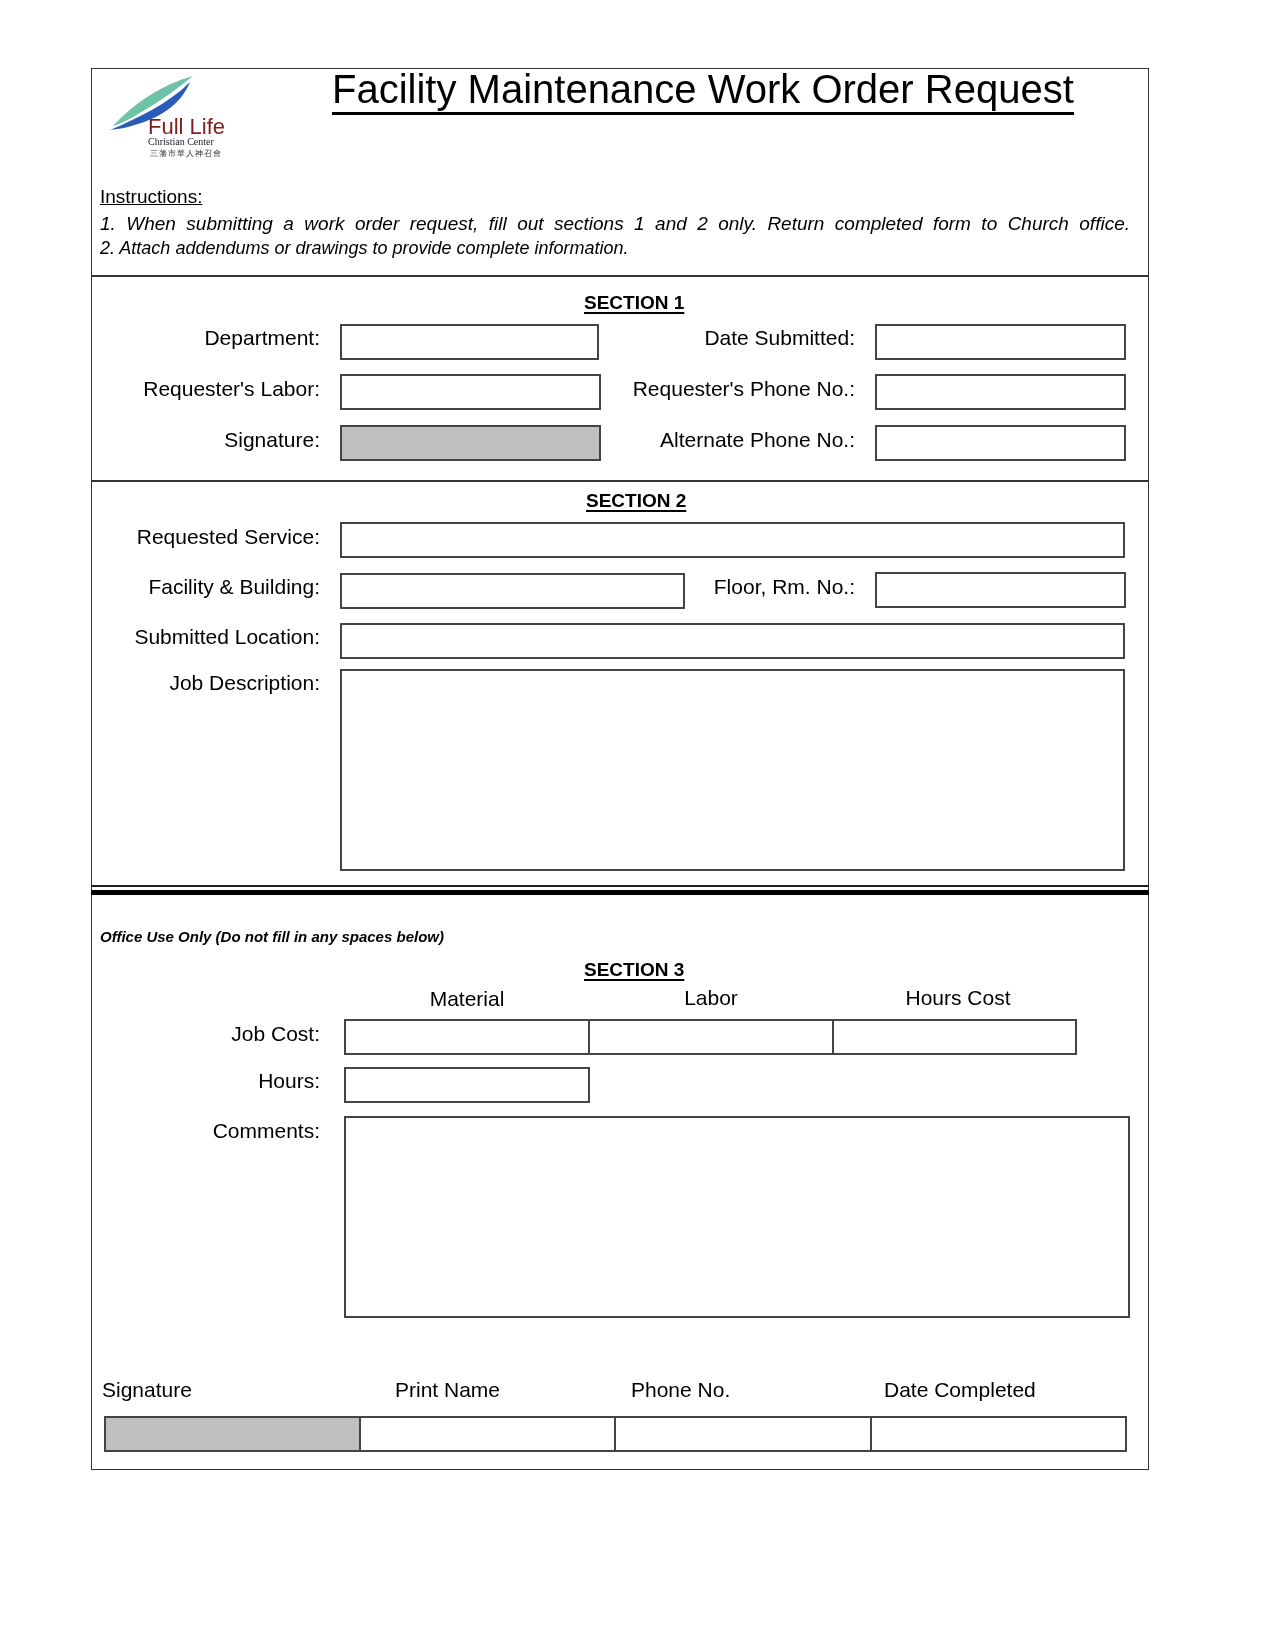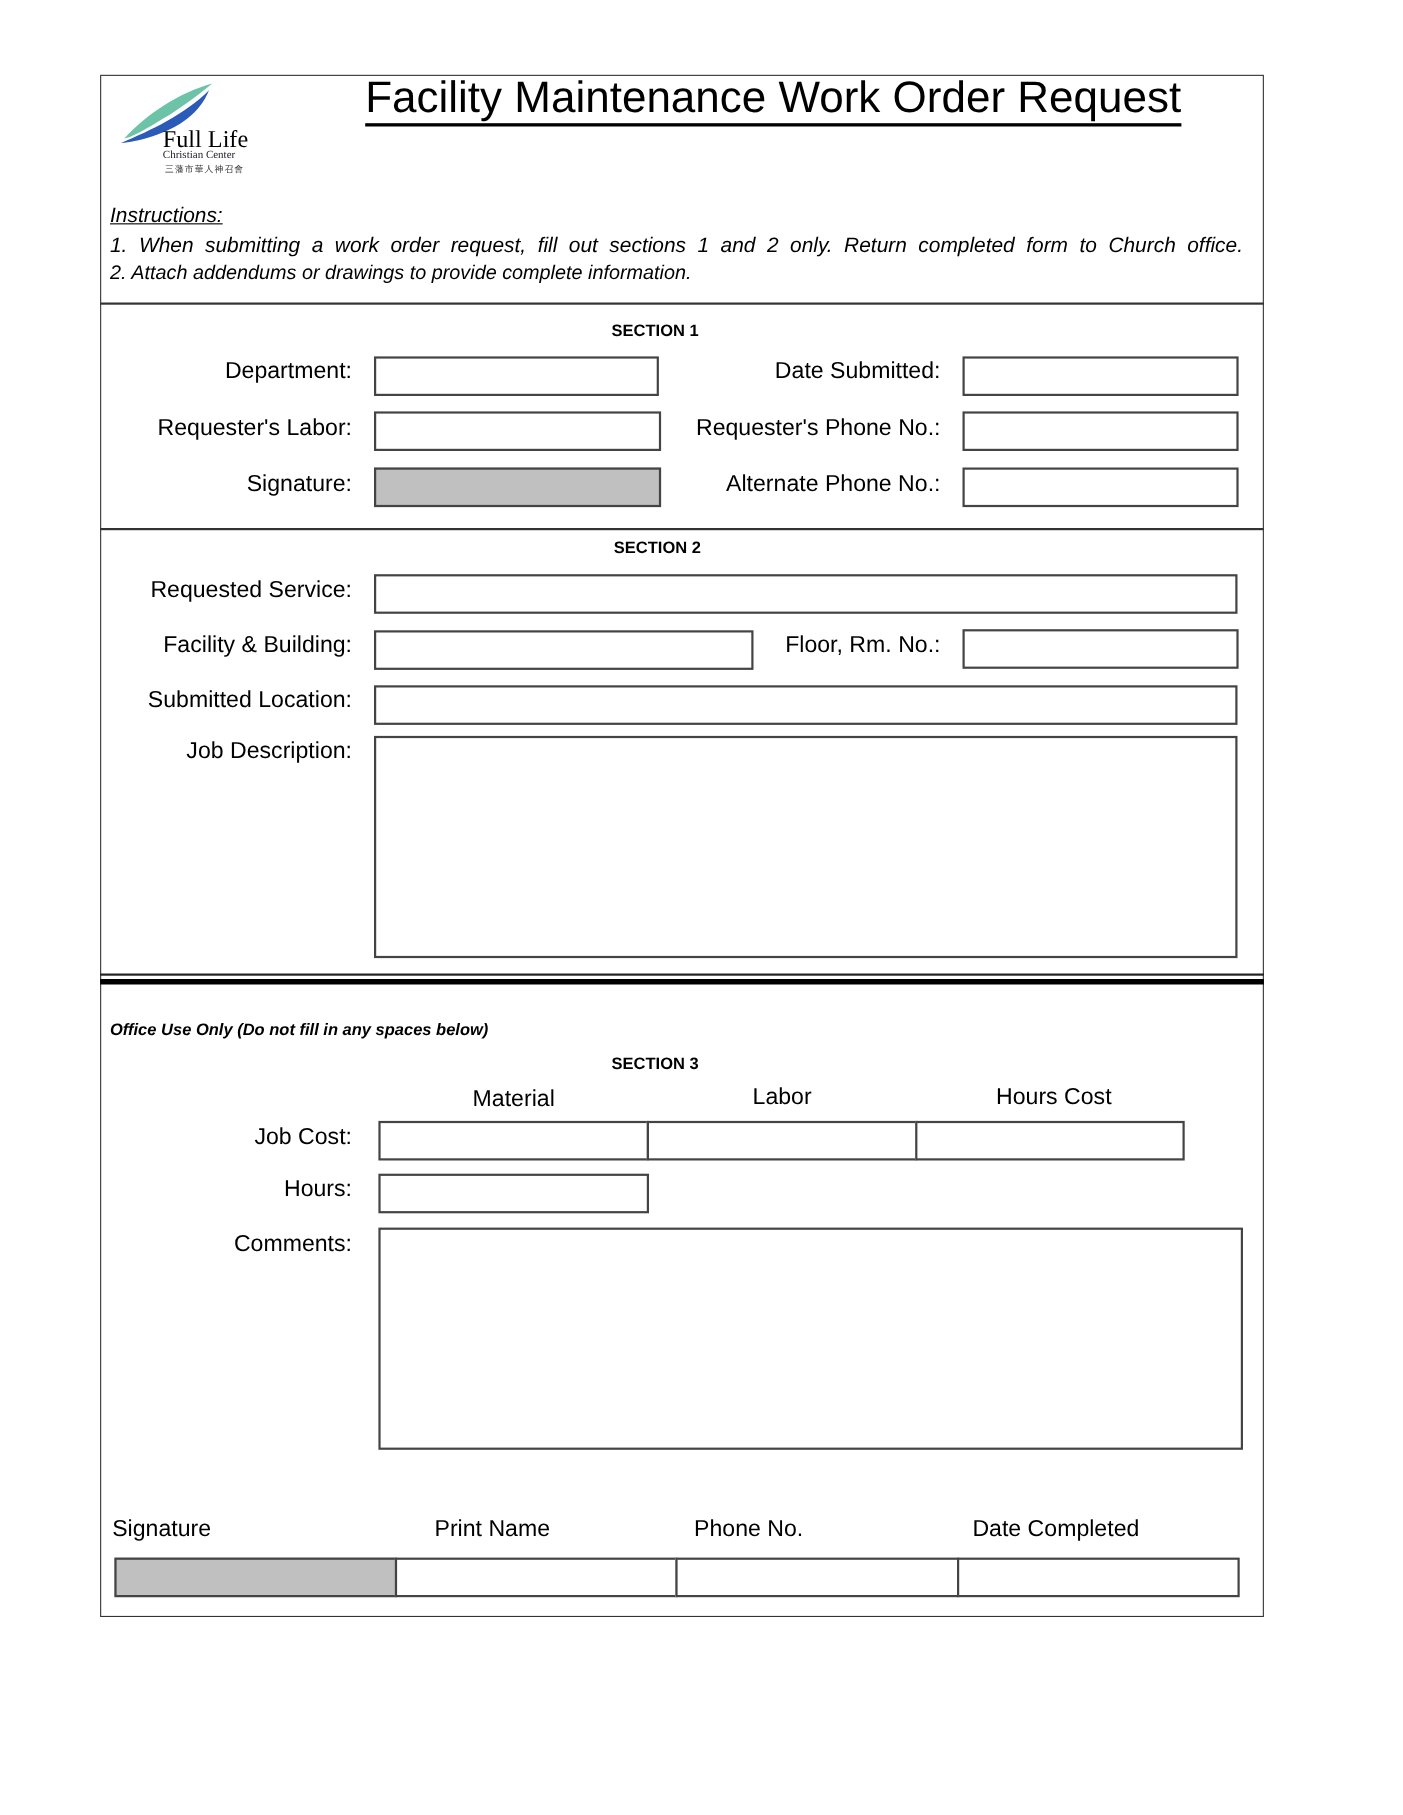--- a/index.html
+++ b/index.html
@@ -1,27 +1,27 @@
 <!DOCTYPE html>
 <html><head>
 <meta charset="utf-8">
 <style>
   html, body { margin:0; padding:0; background:#fff; }
   body { width:1275px; height:1650px; position:relative; font-family:"Liberation Sans", sans-serif; color:#000; }
   .frame { position:absolute; left:91px; top:68px; width:1058px; height:1402px; border:1px solid #333; box-sizing:border-box; }
   .abs { position:absolute; }
   .title { left:332px; top:66px; font-size:40px; line-height:46px; white-space:nowrap; border-bottom:3px solid #000; padding-bottom:0; }
   .logo { left:108px; top:74px; width:122px; height:86px; }
-  .logo-text1 { position:absolute; left:40px; top:40px; font-family:Liberation Serif, serif; font-size:22px; color:#000000; }
+  .logo-text1 { position:absolute; left:40px; top:40px; font-family:Liberation Sans, sans-serif; font-size:22px; color:#7f1d1d; }
   .logo-text2 { position:absolute; left:40px; top:62px; font-family:"Liberation Serif", serif; font-size:10px; color:#1a1a2a; white-space:nowrap; }
   .logo-text3 { position:absolute; left:42px; top:74px; font-size:8px; color:#333; white-space:nowrap; letter-spacing:1px; }
-  .instr-h { left:100px; top:186px; font-size:19px; text-decoration:underline;font-style:italic; }
+  .instr-h { left:100px; top:186px; font-size:19px; text-decoration:underline; }
   .instr { left:100px; font-size:19px; font-style:italic; white-space:nowrap; }
   .hline { position:absolute; left:91px; width:1058px; height:0; border-top:2px solid #333; }
-  .sec { font-size:15px; font-weight:bold; text-decoration-thickness:2px; text-underline-offset:3px; white-space:nowrap; }
+  .sec { font-size:19px; font-weight:bold; text-decoration:underline; text-decoration-thickness:2px; text-underline-offset:3px; white-space:nowrap;margin-left:28px; }
   .lbl { font-size:21px; text-align:right; white-space:nowrap; }
   .box { border:2px solid #444; box-sizing:border-box; background:#fff; }
   .gray { background:#c0c0c0; }
   .colh { font-size:21px; text-align:center; white-space:nowrap; }
   .office { left:100px; top:928px; font-size:15px; font-weight:bold; font-style:italic; white-space:nowrap; }
 </style>
 </head>
 <body>
 
 <div class="frame"></div>

